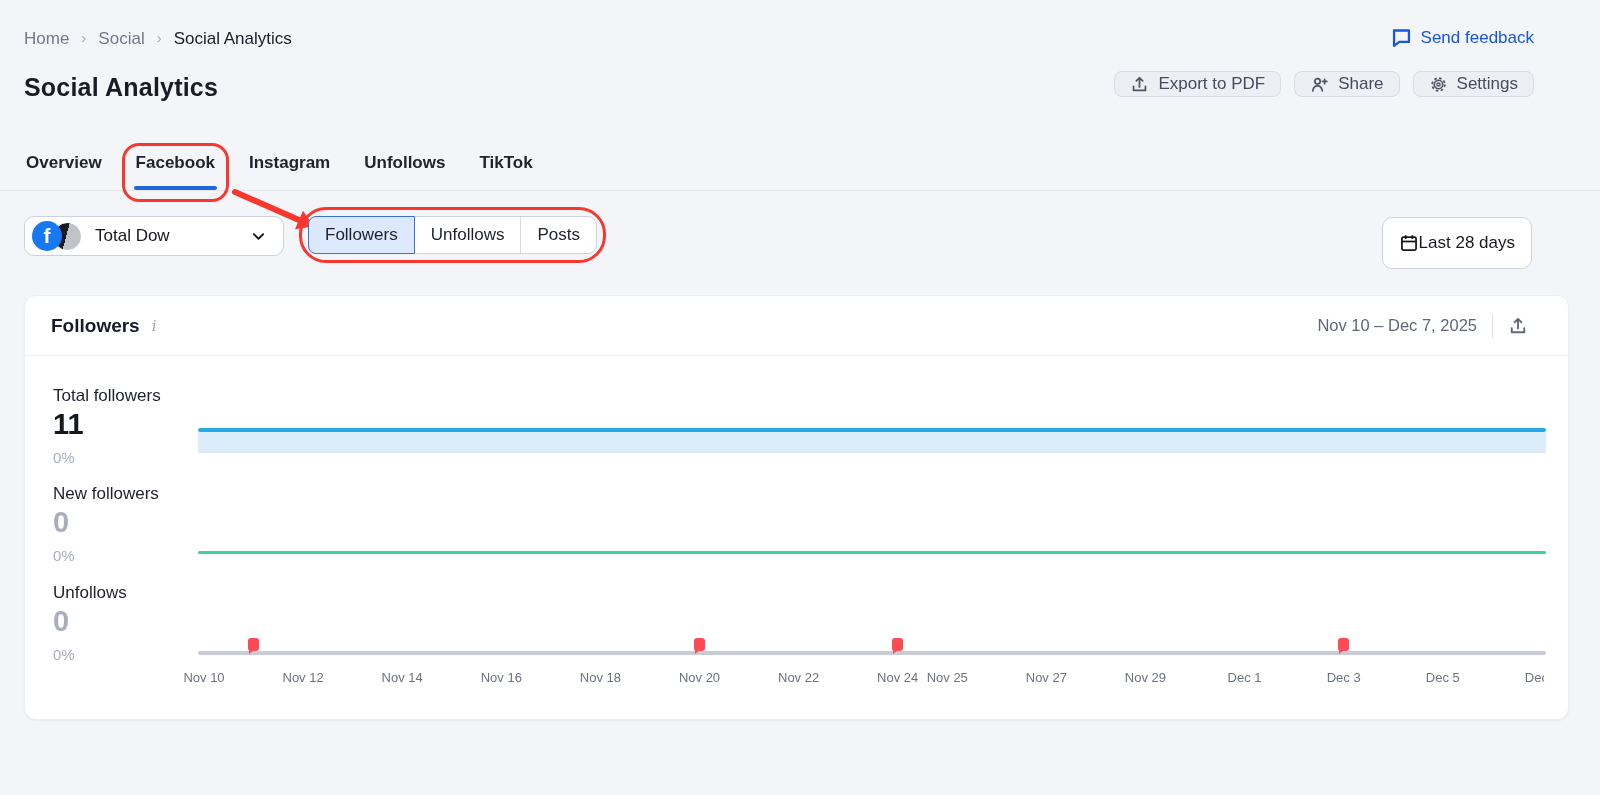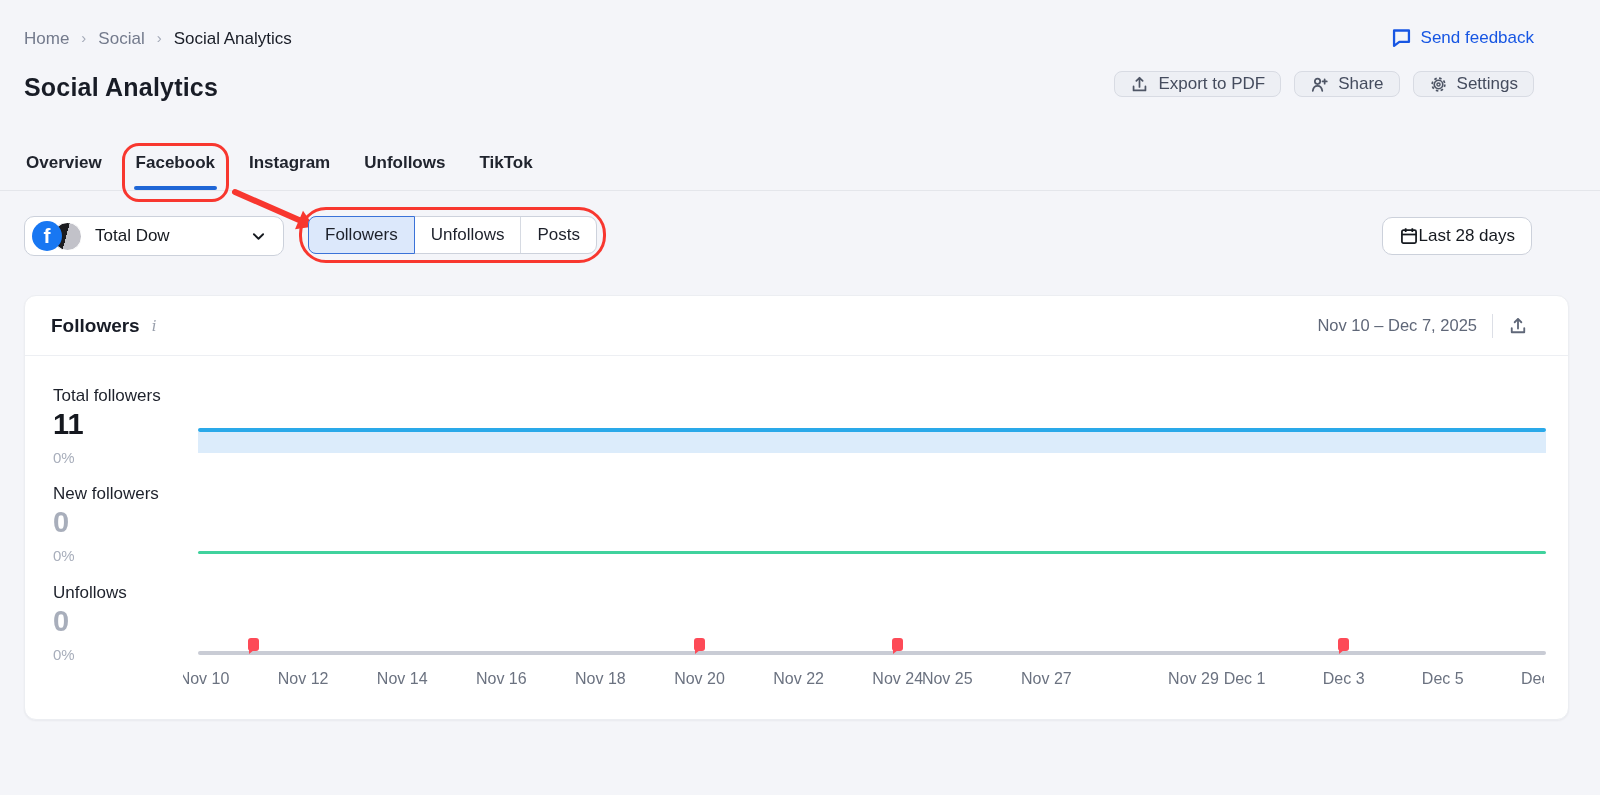--- a/index.html
+++ b/index.html
@@ -44,21 +44,21 @@
     background:linear-gradient(105deg,#1b1b1f 46%,#c2c2c9 46%); border:1px solid #fff; }
   .profile-name { margin-left:13px; font-size:17px; color:#15191f; }
   .profile .chev { margin-left:auto; }
   .seg-wrap { position:absolute; left:308px; top:0; }
   .segmented { display:flex; height:38px; background:#fff; border:1px solid #cdd2dc; border-radius:9px; overflow:visible; }
   .seg { display:flex; align-items:center; padding:0 16px; font-size:17px; color:#1d212b;
     cursor:pointer; border-right:1px solid #d6dae2; }
   .seg:last-child { border-right:none; }
   .seg.selected { background:#dce8fb; border:1px solid #3a72d8; border-radius:8px 0 0 8px; margin:-1px 0 -1px -1px; height:38px; }
   .ring-seg { left:-9px; right:-9px; top:-9px; bottom:-9px; border-radius:27px; }
-  .date-filter { position:absolute; right:68px; top:1px; height:38px; background:#fff; border:1px solid #ccd1db;
+  .date-filter { position:absolute; right:68px; top:1px; height:52px; background:#fff; border:1px solid #ccd1db;
     border-radius:10px; display:flex; align-items:center; padding:0 16px; font-size:17px; color:#15191f; cursor:pointer; }
   .annot-arrow { position:absolute; left:225px; top:184px; pointer-events:none; }
   
   .card { position:absolute; left:24px; top:295px; width:1545px; height:425px; background:#fff;
     border:1px solid #eceef2; border-radius:12px; box-shadow:0 1px 2px rgba(25,29,44,.05); }
   .card-header { height:60px; display:flex; align-items:center; padding:0 40px 0 26px; border-bottom:1px solid #edeff3; }
   .card-title { font-size:19px; font-weight:700; }
   .info-icon { font-family:"DejaVu Serif", serif; font-style:italic; color:#9aa0ad; font-size:15px; margin-left:12px; cursor:pointer; }
   .card-header-right { margin-left:auto; display:flex; align-items:center; gap:15px; }
   .date-range { font-size:16.5px; color:#5f6778; }
@@ -70,21 +70,21 @@
   .metric-value .pct { font-size:15px; font-weight:400; color:#a8aebb; }
   .metric-value.zero { color:#a8aebb; }
   .line { position:absolute; left:173px; width:1348px; border-radius:2px; }
   .area { position:absolute; left:173px; width:1348px; }
   .markers { position:absolute; left:173px; top:282px; width:1348px; height:20px; }
   .flag { position:absolute; width:11px; height:13px; border-radius:3px; }
   .flag::after { content:''; position:absolute; left:1px; bottom:-3px;
     border-top:4px solid inherit; border-left:0; width:0; height:0;
     border-top:4px solid; border-right:5px solid transparent; color:inherit; }
   .axis { position:absolute; left:158px; right:24px; top:312px; height:22px; overflow:hidden; }
-  .tick { position:absolute; transform:translateX(-50%); font-size:16px; color:#6b7280; white-space:nowrap; top:2px; }
+  .tick { position:absolute; transform:translateX(-50%); font-size:13px; color:#6b7280; white-space:nowrap; top:2px; }
 </style>
 </head>
 <body>
 
 <nav class="breadcrumb">
   <span class="crumb">Home</span>
   <span class="crumb-sep">›</span>
   <span class="crumb">Social</span>
   <span class="crumb-sep">›</span>
   <span class="crumb-current">Social Analytics</span>
@@ -241,20 +241,20 @@
         <span class="tick" style="left: 21px;">Nov 10</span>
         <span class="tick" style="left: 120.1px;">Nov 12</span>
         <span class="tick" style="left: 219.2px;">Nov 14</span>
         <span class="tick" style="left: 318.3px;">Nov 16</span>
         <span class="tick" style="left: 417.4px;">Nov 18</span>
         <span class="tick" style="left: 516.5px;">Nov 20</span>
         <span class="tick" style="left: 615.6px;">Nov 22</span>
         <span class="tick" style="left: 714.7px;">Nov 24</span>
         <span class="tick" style="left: 764.25px;">Nov 25</span>
         <span class="tick" style="left: 863.35px;">Nov 27</span>
-        <span class="tick" style="left: 962.45px; margin-left: 48px;">Nov 29</span>
+        <span class="tick" style="left: 962.45px;">Nov 29</span>
         <span class="tick" style="left: 1061.55px;">Dec 1</span>
         <span class="tick" style="left: 1160.65px;">Dec 3</span>
         <span class="tick" style="left: 1259.75px;">Dec 5</span>
         <span class="tick" style="left: 1358.85px;">Dec 7</span>
       </div>
   </div>
 </section>
 
 </body></html>

